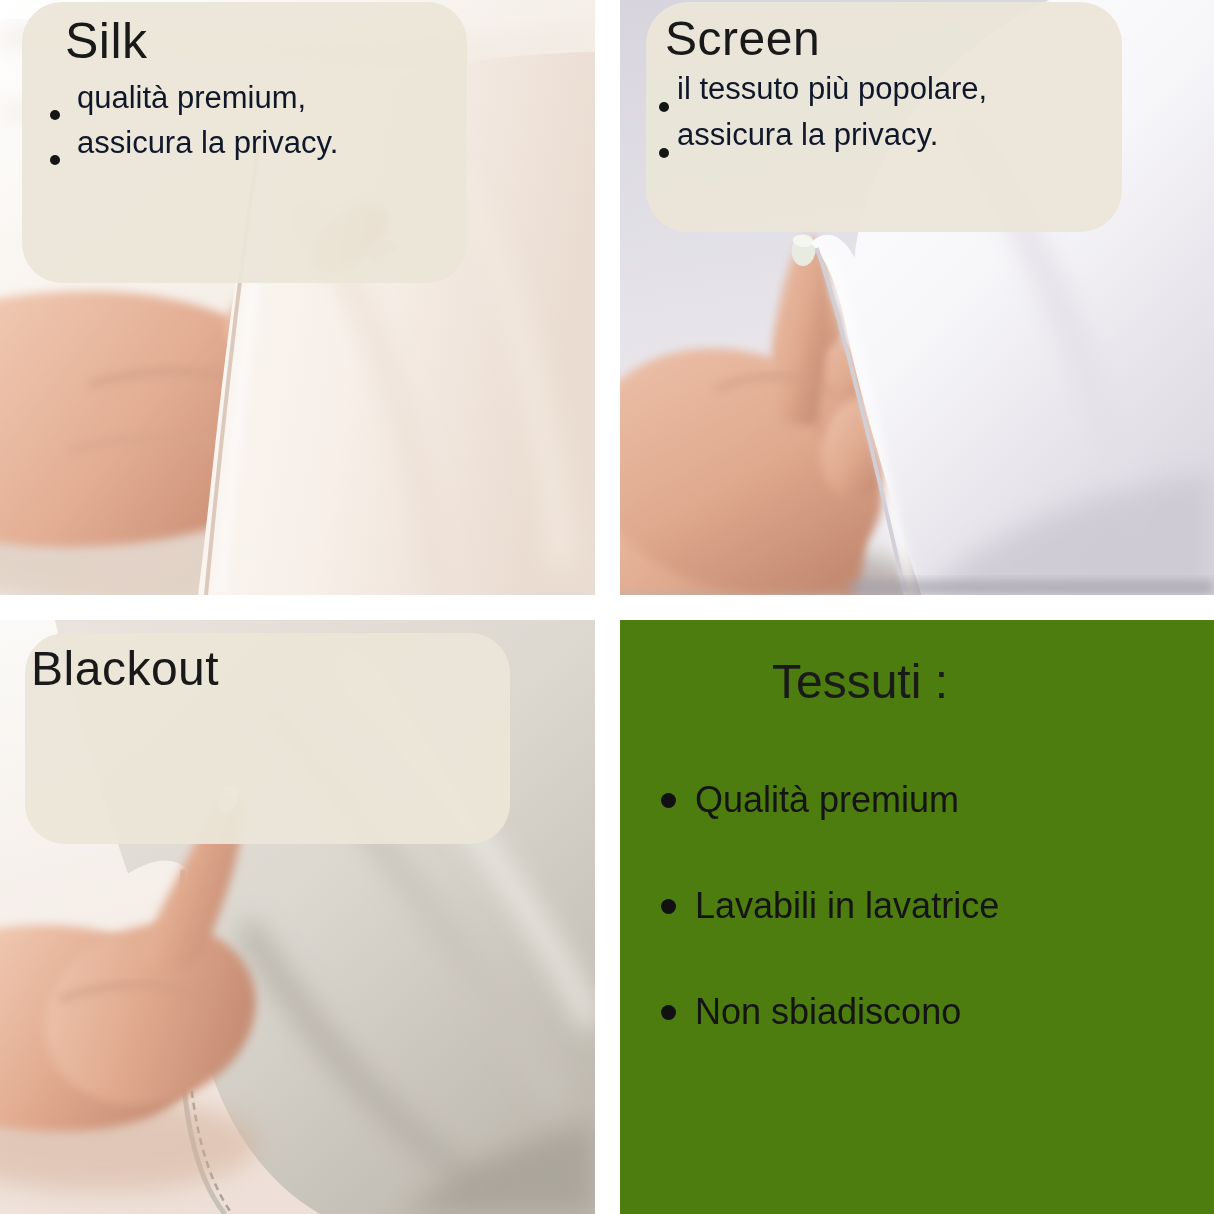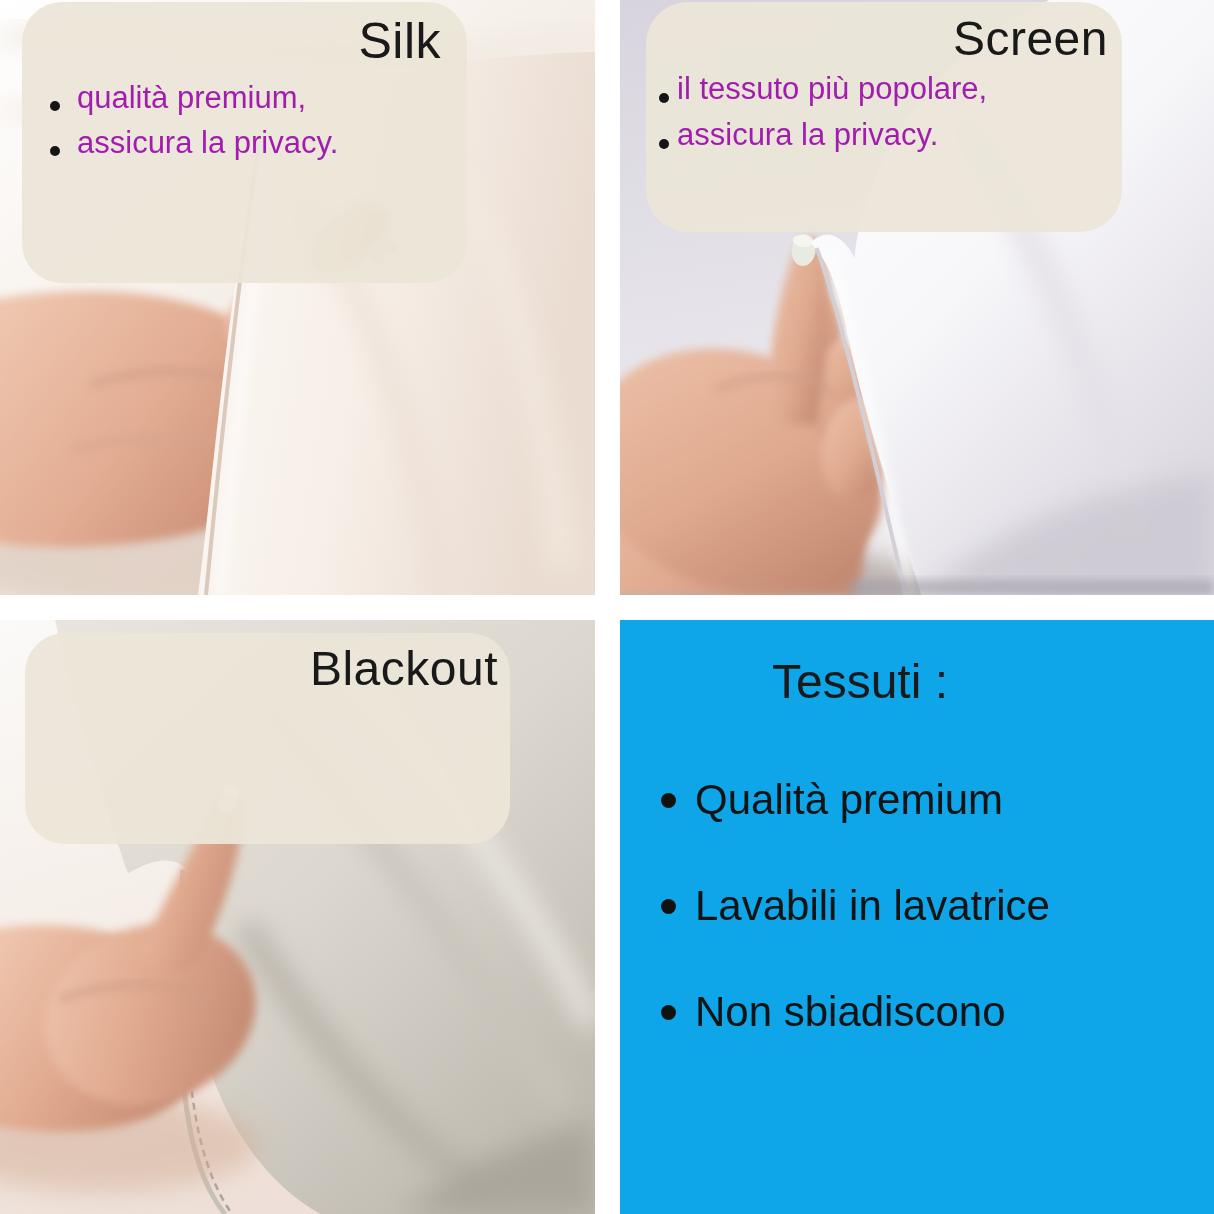--- a/index.html
+++ b/index.html
@@ -2,50 +2,50 @@
 <html><head>
 <meta charset="utf-8">
 <style>
   html,body{margin:0;padding:0;background:#ffffff;}
   body{width:1214px;height:1214px;overflow:hidden;font-family:"Liberation Sans",sans-serif;}
   .canvas{position:relative;width:1214px;height:1214px;background:#ffffff;}
   .grid{display:grid;grid-template-columns:595px 594px;grid-template-rows:595px 594px;gap:25px;width:1214px;height:1214px;}
   .quad{position:relative;overflow:hidden;background:#fff;}
   .photo{position:absolute;left:0;top:0;width:100%;height:100%;display:block;}
   .card{position:absolute;background:rgba(235,229,216,0.94);color:#141414;}
-  .card h2{margin:0;font-weight:500;color:#191919;letter-spacing:0.5px;text-align:right;}
+  .card h2{margin:0;font-weight:500;color:#191919;letter-spacing:0.5px;}
   .card ul{list-style:none;margin:0;padding:0;}
-  .card li{display:flex;align-items:center;font-size:31px;line-height:45px;color:#a21caf;}
+  .card li{display:flex;align-items:flex-end;font-size:31px;line-height:45px;color:#0f172a;}
   .bdot{flex:0 0 auto;width:10px;height:10px;border-radius:50%;background:#151515;margin-top:17px;}
   .card li .txt{display:block;}
 
   
   .card-silk{left:22px;top:2px;width:445px;height:281px;border-radius:40px;padding:10px 26px 0 22px;box-sizing:border-box;}
   .card-silk h2{font-size:50px;line-height:58px;margin-left:21px;}
   .card-silk ul{margin-top:5px;}
   .card-silk .bdot{margin-left:6px;margin-right:17px;}
 
   
   .card-screen{left:26px;top:2px;width:476px;height:230px;border-radius:42px;padding:10px 14px 0 12px;box-sizing:border-box;}
-  .card-screen h2{font-size:48px;line-height:54px;}
+  .card-screen h2{font-size:48px;line-height:54px;margin-left:7px;}
   .card-screen ul{margin-top:0;}
   .card-screen .bdot{margin-left:1px;margin-right:8px;}
   .card-screen li{line-height:46px;}
 
   
   .card-blackout{left:25px;top:13px;width:485px;height:211px;border-radius:40px;padding:8px 12px 0 0;box-sizing:border-box;}
   .card-blackout h2{font-size:48px;line-height:56px;margin-left:6px;}
   .card-blackout ul{margin-top:3px;}
   .card-blackout .bdot{margin-left:0;margin-right:8px;}
 
   
-  .quad-tessuti{background:#0ea5e9;}
+  .quad-tessuti{background:#4d7c0f;}
   .quad-tessuti h2{position:absolute;left:0;top:34px;width:480px;margin:0;text-align:center;font-size:48px;font-weight:500;color:#1a1a1a;}
   .quad-tessuti ul{list-style:none;position:absolute;left:41px;top:152px;margin:0;padding:0;}
-  .quad-tessuti li{display:flex;align-items:flex-start;font-size:42px;line-height:56px;color:#141414;margin-bottom:50px;}
+  .quad-tessuti li{display:flex;align-items:flex-start;font-size:36px;line-height:56px;color:#141414;margin-bottom:50px;}
   .quad-tessuti .bdot{width:15px;height:15px;margin-top:21px;margin-right:19px;background:#111;}
 </style>
 </head>
 <body>
 
 <div class="canvas">
   <div class="grid">
 
     <section class="quad">
       <svg class="photo" viewBox="0 0 595 595" preserveAspectRatio="none">

